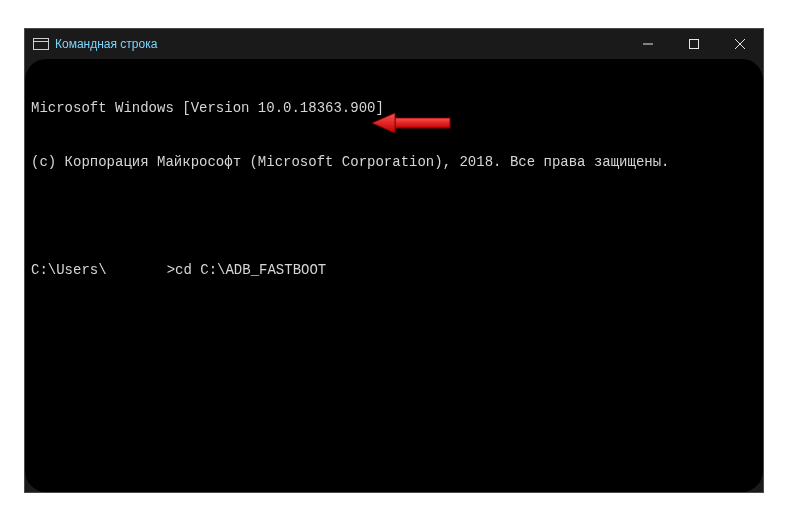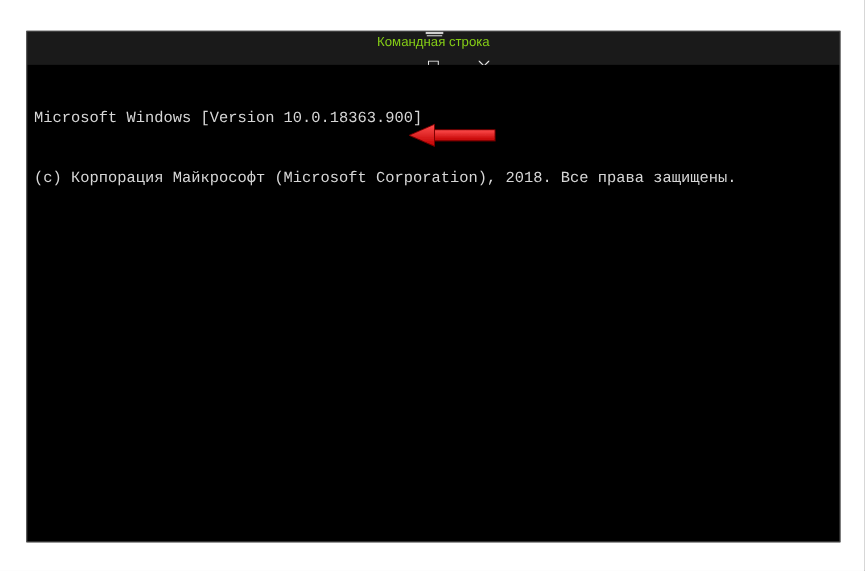--- a/index.html
+++ b/index.html
@@ -19,25 +19,24 @@
     height: 463px;
     background: #1a1a1a;
     box-shadow: none;
     border: 1px solid #4a4a4a;
   }
   .titlebar {
     height: 30px;
     background: #1a1a1a;
     display: flex;
     align-items: center;
-    color: #84cc16;
+    color: #7dd3fc;
     font-family: "Segoe UI", Tahoma, sans-serif;
     font-size: 12px;
     user-select: none;
-    flex-direction: column;
   }
   .titlebar .icon {
     width: 16px;
     height: 12px;
     margin: 0 6px 0 8px;
     border: 1px solid #cfcfcf;
     position: relative;
     box-sizing: border-box;
   }
   .titlebar .icon::before {
@@ -68,20 +67,21 @@
     position: absolute;
     left: 0; right: 0; top: 30px; bottom: 0;
     background: #000000;
     color: #d6d6d6;
     font-family: Consolas, "Courier New", monospace;
     font-size: 14px;
     line-height: 18px;
     padding: 4px 6px;
     white-space: pre;
     overflow: hidden;
+    border-radius: 21px;
   }
   .terminal .line { display: block; min-height: 18px; }
   .cursor {
     display: inline-block;
     width: 8px;
     height: 3px;
     background: #d6d6d6;
     vertical-align: -1px;
     margin-left: 0px;
   }
@@ -122,20 +122,21 @@
             <path d="M0 0 L10 10 M10 0 L0 10" stroke="#e6e6e6" stroke-width="1"></path>
           </svg>
       </div>
     </div>
   </div>
 
   <div class="terminal">
     <span class="line">Microsoft Windows [Version 10.0.18363.900]</span>
     <span class="line">(c) Корпорация Майкрософт (Microsoft Corporation), 2018. Все права защищены.</span>
     <span class="line"></span>
+    <span class="line"><span>C:\Users\</span><span class="redacted"></span><span>&gt;</span><span>cd C:\ADB_FASTBOOT</span></span>
     <span class="line"></span>
     <span class="line"></span>
     <span class="line"></span>
   </div>
 
 </div>
 
 <svg class="arrow" width="786" height="519" style="left:0;top:0">
   <defs>
     <filter id="ds" x="-20%" y="-20%" width="140%" height="140%">

